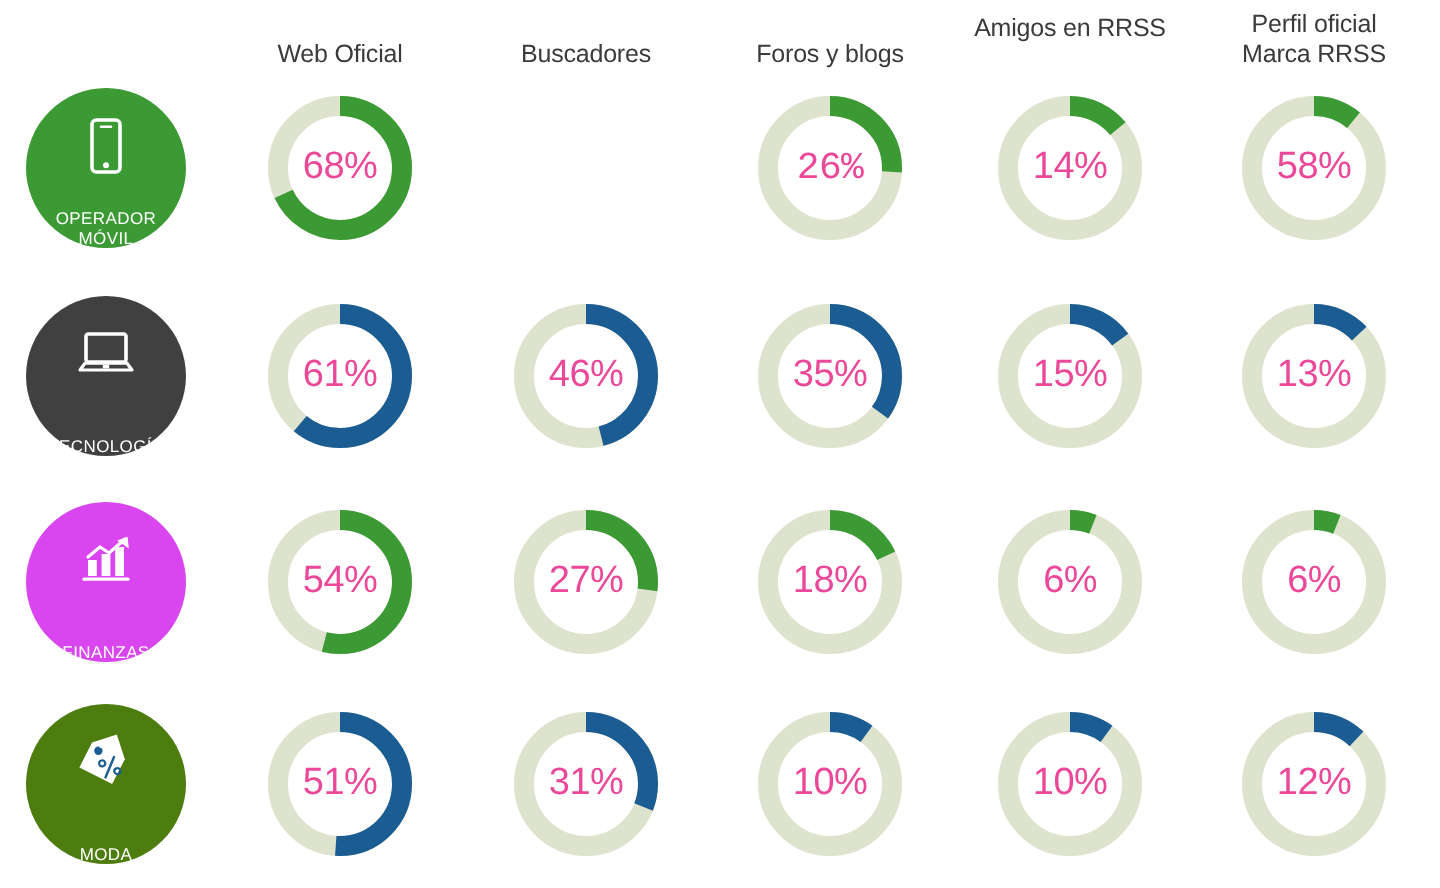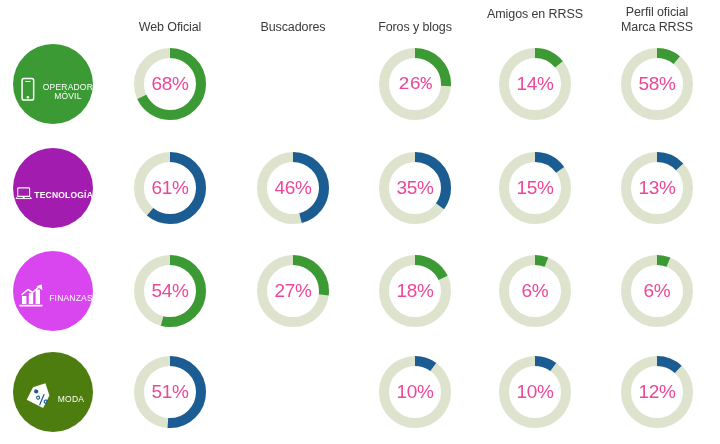--- a/index.html
+++ b/index.html
@@ -30,23 +30,23 @@
     white-space: pre-line;
   }
 
   
   .cat-circle {
     position: absolute;
     width: 80px;
     height: 80px;
     border-radius: 50%;
     display: flex;
-    flex-direction: row;
+    flex-direction: column;
     align-items: center;
-    justify-content: center;
+    justify-content: space-between;
     box-sizing: border-box;
     padding-top: 14px;
   }
   .cat-icon {
     width: 36px;
     height: 34px;
     display: block;
   }
   .cat-label {
     margin-top: 2px;
@@ -131,21 +131,21 @@
   </div>
 
   <div class="donut" style="left:617px; top:44px;">
     <svg viewBox="0 0 80 80">
       <circle cx="40" cy="40" r="31" fill="none" stroke="#dee3ce" stroke-width="10"></circle>
       <circle cx="40" cy="40" r="31" fill="none" stroke="#3c9a35" stroke-width="10" stroke-dasharray="21.4 305.9" transform="rotate(-90 40 40)"></circle>
     </svg>
     <div class="donut-value">58%</div>
   </div>
 
-  <div class="cat-circle" style="left:13px; top:148px; background:#a21caf;font-weight:bold;">
+  <div class="cat-circle" style="left:13px; top:148px; background:#404040;">
     <svg class="cat-icon" viewBox="0 0 36 34">
       <rect x="8" y="5" width="20" height="14" rx="1.2" fill="none" stroke="#ffffff" stroke-width="1.8"></rect>
       <path d="M5 23 L31 23 L28.5 19.6 L7.5 19.6 Z" fill="none" stroke="#ffffff" stroke-width="1.6" stroke-linejoin="round"></path>
       <rect x="16.4" y="20.4" width="3.2" height="1.8" fill="#ffffff"></rect>
     </svg>
     <div class="cat-label">TECNOLOGÍA</div>
   </div>
 
   <div class="donut" style="left:130px; top:148px;">
     <svg viewBox="0 0 80 80">
@@ -254,20 +254,27 @@
   </div>
 
   <div class="donut" style="left:130px; top:352px;">
     <svg viewBox="0 0 80 80">
       <circle cx="40" cy="40" r="31" fill="none" stroke="#dee3ce" stroke-width="10"></circle>
       <circle cx="40" cy="40" r="31" fill="none" stroke="#1b5c92" stroke-width="10" stroke-dasharray="99.4 228.0" transform="rotate(-90 40 40)"></circle>
     </svg>
     <div class="donut-value">51%</div>
   </div>
 
+  <div class="donut" style="left:253px; top:352px;">
+    <svg viewBox="0 0 80 80">
+      <circle cx="40" cy="40" r="31" fill="none" stroke="#dee3ce" stroke-width="10"></circle>
+      <circle cx="40" cy="40" r="31" fill="none" stroke="#1b5c92" stroke-width="10" stroke-dasharray="60.4 267.0" transform="rotate(-90 40 40)"></circle>
+    </svg>
+    <div class="donut-value">31%</div>
+  </div>
 
   <div class="donut" style="left:375px; top:352px;">
     <svg viewBox="0 0 80 80">
       <circle cx="40" cy="40" r="31" fill="none" stroke="#dee3ce" stroke-width="10"></circle>
       <circle cx="40" cy="40" r="31" fill="none" stroke="#1b5c92" stroke-width="10" stroke-dasharray="19.5 307.9" transform="rotate(-90 40 40)"></circle>
     </svg>
     <div class="donut-value">10%</div>
   </div>
 
   <div class="donut" style="left:495px; top:352px;">

